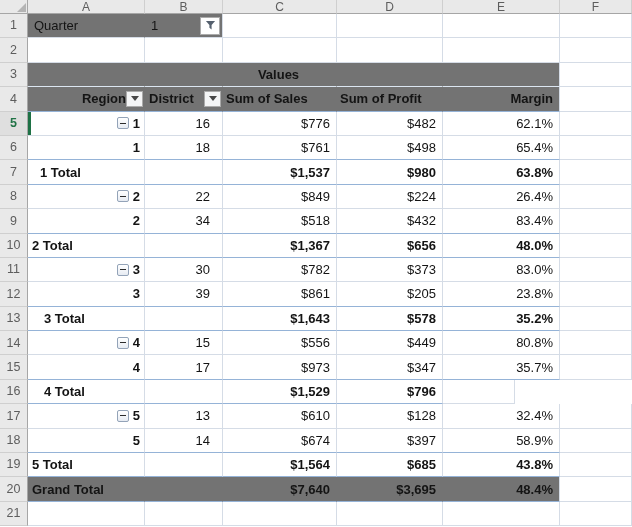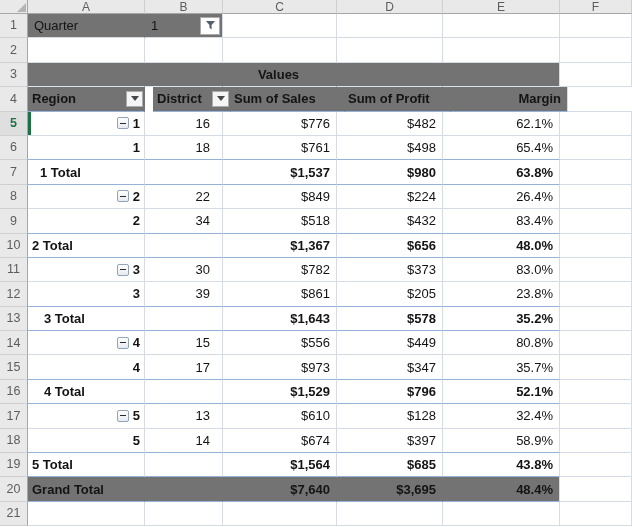--- a/index.html
+++ b/index.html
@@ -122,27 +122,27 @@
     <div class="c wC al bf" style="padding-left:4px">
         <span class="b">Values</span>
       </div>
     <div class="c wD bf"></div>
     <div class="c wE bf edge"></div>
     <div class="c wF"></div>
   </div>
 
   <div class="r pb">
     <div class="rh">4</div>
-    <div class="c wA al bf" style="justify-content:space-between;padding-left:4px;padding-right:1px;">
+    <div class="c wA al bf" style="justify-content:flex-end;padding-left:4px;padding-right:1px;">
       <span class="b">Region</span>
       <span class="ddbtn">
           <span class="tri"></span>
         </span>
     </div>
-    <div class="c wB al bf" style="justify-content:space-between;padding-left:4px;padding-right:1px;margin-left:8px;">
+    <div class="c wB al bf" style="justify-content:space-between;padding-left:4px;padding-right:1px;">
       <span class="b">District</span>
       <span class="ddbtn">
           <span class="tri"></span>
         </span>
     </div>
     <div class="c wC al bf" style="padding-left:3px">
         <span class="b">Sum of Sales</span>
       </div>
     <div class="c wD al bf" style="padding-left:3px">
         <span class="b">Sum of Profit</span>
@@ -384,23 +384,20 @@
     <div class="c wA al" style="padding-left:16px">
         <span class="b">4 Total</span>
       </div>
     <div class="c wB"></div>
     <div class="c wC ar">
         <span class="b">$1,529</span>
       </div>
     <div class="c wD ar">
         <span class="b">$796</span>
       </div>
-    <div class="c wE ar">
-        <span class="b">52.1%</span>
-      </div>
     <div class="c wF"></div>
   </div>
 
   <div class="r">
     <div class="rh">17</div>
     <div class="c wA ar" style="padding-right:4px">
       <span class="collapsebtn">
           <span class="minus"></span>
         </span>
       <span class="b">5</span>

